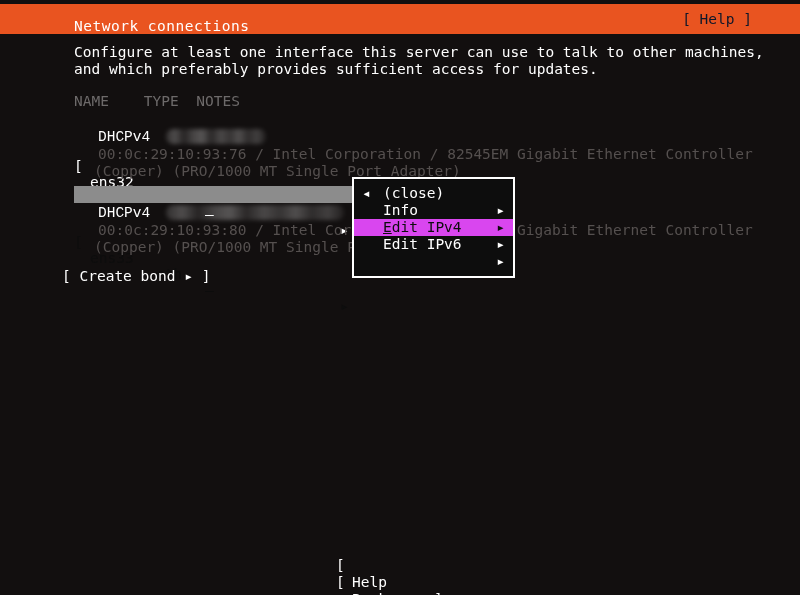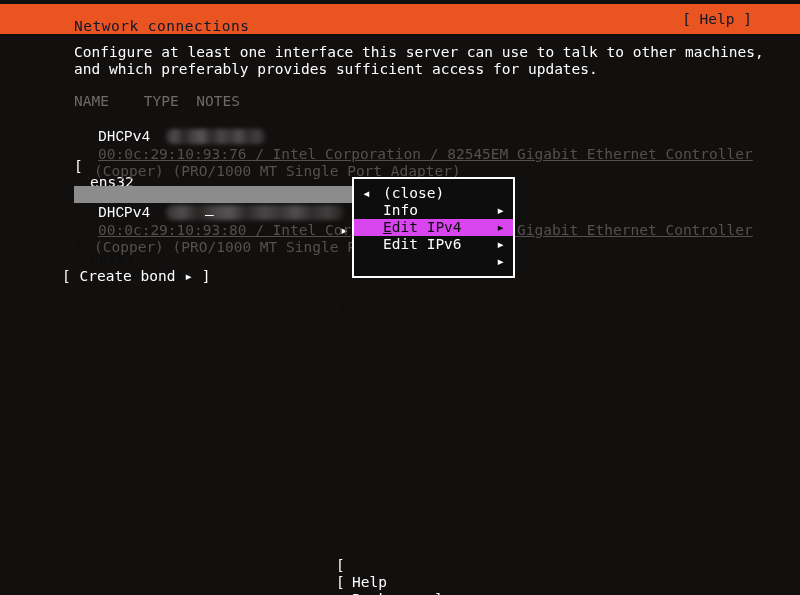--- a/index.html
+++ b/index.html
@@ -26,21 +26,21 @@
     top: 4px;
     width: 800px;
     height: 30px;
     background: #e95420;
     display: flex;
     align-items: center;
   }
   #header-title {
     position: absolute;
     left: 74px;
-    color: #0f172a;
+    color: #ffffff;
     letter-spacing: 0.5px;
     white-space: pre;
     margin-top: 14px;
   }
   #header-help {
     position: absolute;
     right: 48px;
     color: #0f172a;
     white-space: pre;
     margin-left: 20px;
@@ -131,21 +131,20 @@
   }
   #ip-redacted-ens32 { left: 166px; width: 100px; }
   #ip-redacted-ens33 { left: 166px; width: 178px; }
 
   .detail-line-1 {
     position: absolute;
     left: 98px;
     top: 36px;
     white-space: pre;
     color: #55504f;
-    text-decoration: underline;
   }
   .detail-line-2 {
     position: absolute;
     left: 66px;
     top: 53px;
     white-space: pre;
     color: #55504f;
     margin-left: 28px;
   }
 

